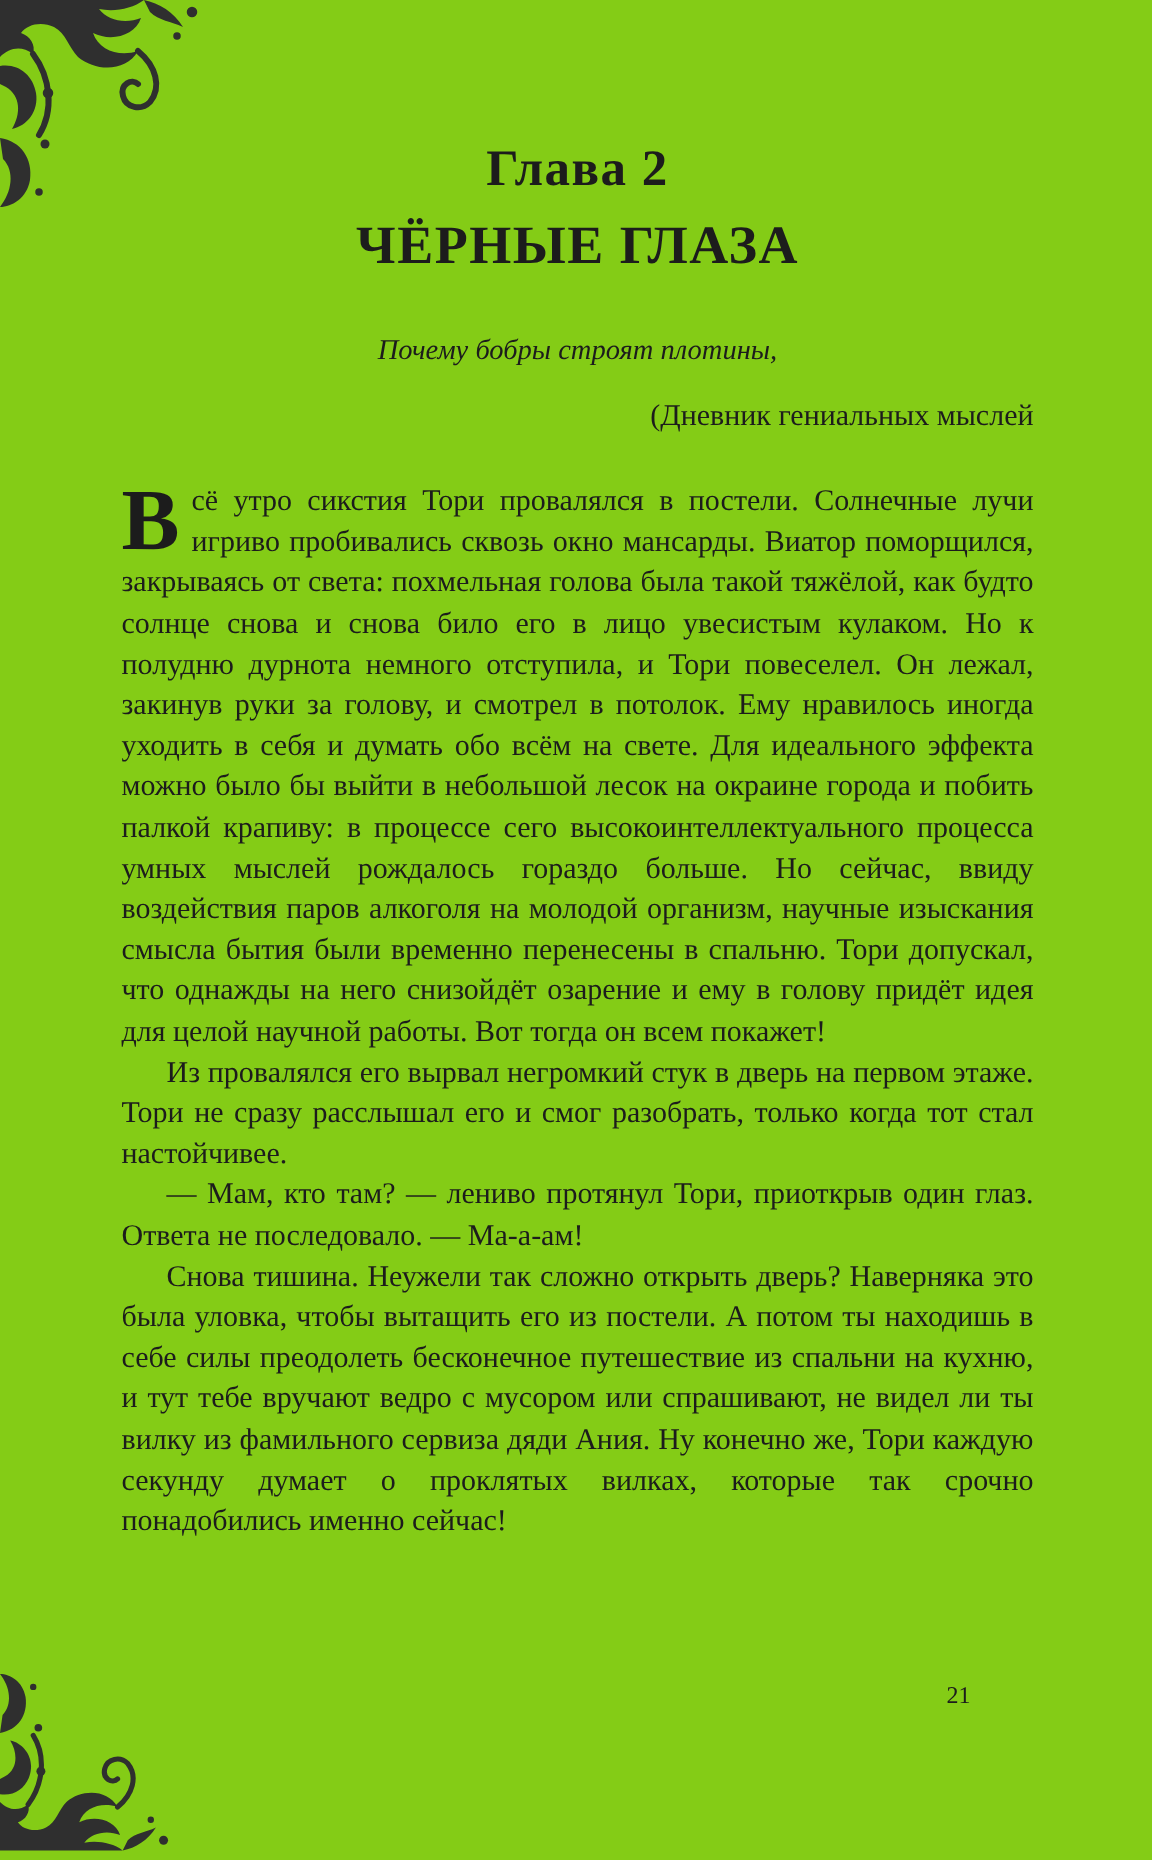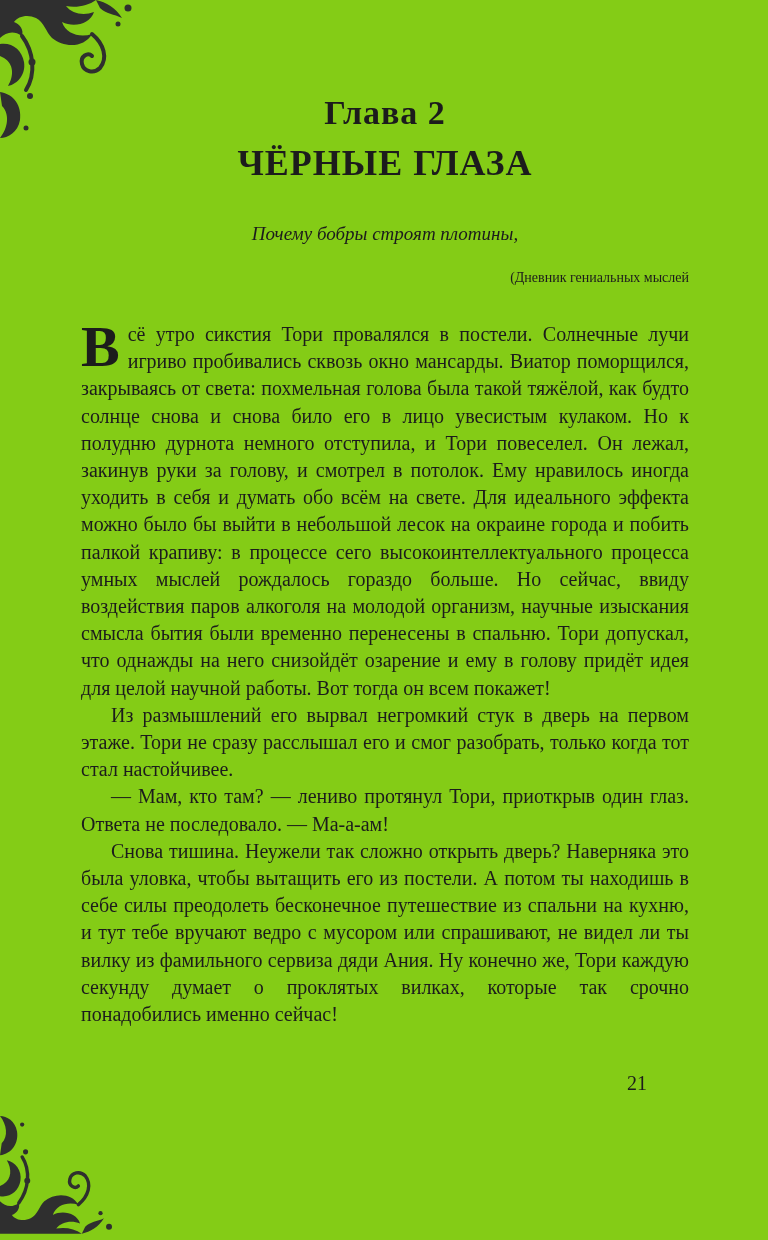--- a/index.html
+++ b/index.html
@@ -36,44 +36,44 @@
   .epigraph {
     margin-top: 36px;
     text-align: center;
     font-style: italic;
     font-size: 19px;
     line-height: 28px;
   }
   .attribution {
     margin-top: 16px;
     text-align: right;
-    font-size: 14px;
+    font-size: 20px;
     line-height: 27px;
   }
   .body-text {
     margin-top: 30px;
     font-size: 20px;
     line-height: 27.2px;
     text-align: justify;
     hyphens: auto;
   }
   .body-text p { margin: 0; text-indent: 30px; }
   .body-text p.first { text-indent: 0; }
   .dropcap {
     float: left;
     font-size: 58px;
     line-height: 46px;
     font-weight: bold;
     padding: 3px 8px 0 0;
   }
   .page-number {
     position: absolute;
-    top: 1072px;
+    top: 1122px;
     right: 121px;
-    font-size: 20px;
+    font-size: 16px;
     margin-left: 40px;
   }
   .ornament-top {
     position: absolute;
     left: 0;
     top: 0;
   }
   .ornament-bottom {
     position: absolute;
     left: 0;
@@ -130,21 +130,21 @@
     <div class="epigraph">
       <div>Почему бобры строят плотины,</div>
     </div>
 
     <div class="attribution">
       <div>(Дневник гениальных мыслей</div>
     </div>
 
     <div class="body-text">
       <p class="first"><span class="dropcap">В</span><span>сё утро сикстия Тори провалялся в постели. Солнечные лучи игриво пробивались сквозь окно мансарды. Виатор поморщился, закрываясь от света: похмельная голова была такой тяжёлой, как будто солнце снова и снова било его в лицо увесистым кулаком. Но к полудню дурнота немного отступила, и Тори повеселел. Он лежал, закинув руки за голову, и смотрел в потолок. Ему нравилось иногда уходить в себя и думать обо всём на свете. Для идеального эффекта можно было бы выйти в небольшой лесок на окраине города и побить палкой крапиву: в процессе сего высокоинтеллектуального процесса умных мыслей рождалось гораздо больше. Но сейчас, ввиду воздействия паров алкоголя на молодой организм, научные изыскания смысла бытия были временно перенесены в спальню. Тори допускал, что однажды на него снизойдёт озарение и ему в голову придёт идея для целой научной работы. Вот тогда он всем покажет!</span></p>
-      <p>Из размышлений его вырвал негромкий стук в дверь на первом этаже. Тори не сразу расслышал его и смог разобрать, только когда тот стал настойчивее.</p>
+      <p>Из провалялся его вырвал негромкий стук в дверь на первом этаже. Тори не сразу расслышал его и смог разобрать, только когда тот стал настойчивее.</p>
       <p>— Мам, кто там? — лениво протянул Тори, приоткрыв один глаз. Ответа не последовало. — Ма-а-ам!</p>
       <p>Снова тишина. Неужели так сложно открыть дверь? Наверняка это была уловка, чтобы вытащить его из постели. А потом ты находишь в себе силы преодолеть бесконечное путешествие из спальни на кухню, и тут тебе вручают ведро с мусором или спрашивают, не видел ли ты вилку из фамильного сервиза дяди Ания. Ну конечно же, Тори каждую секунду думает о проклятых вилках, которые так срочно понадобились именно сейчас!</p>
     </div>
 
   </div>
 
   <div class="page-number">21</div>
 
 </div>
 

